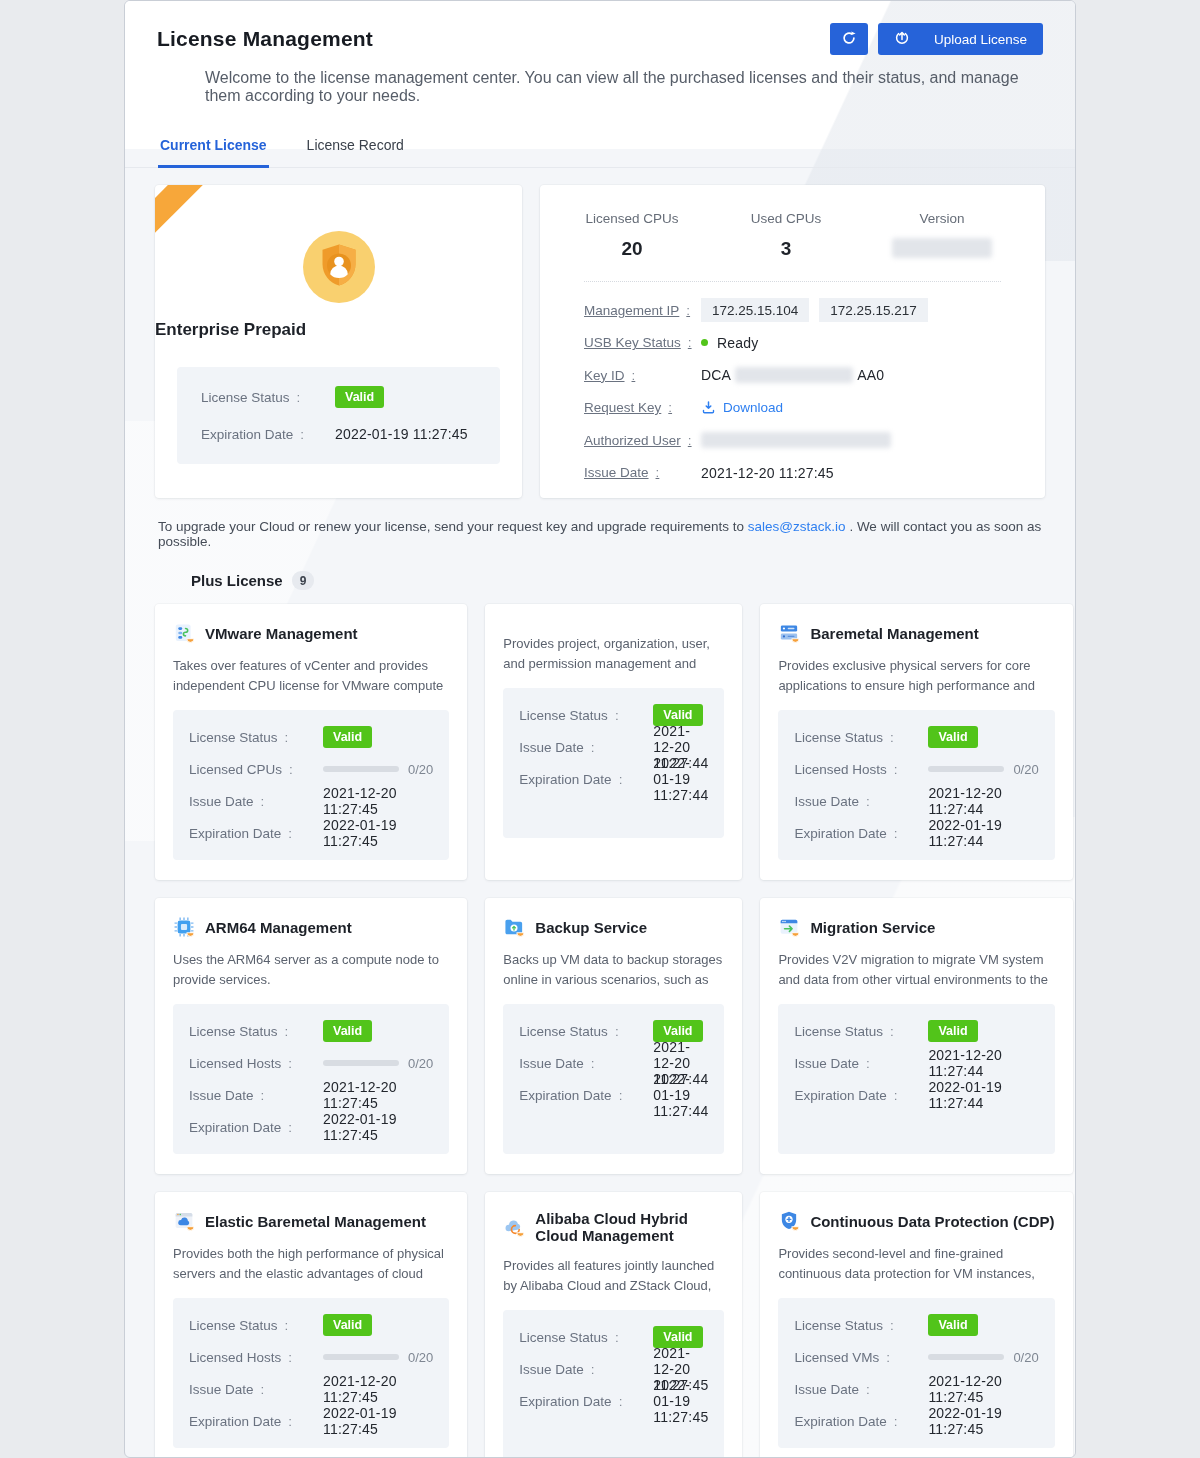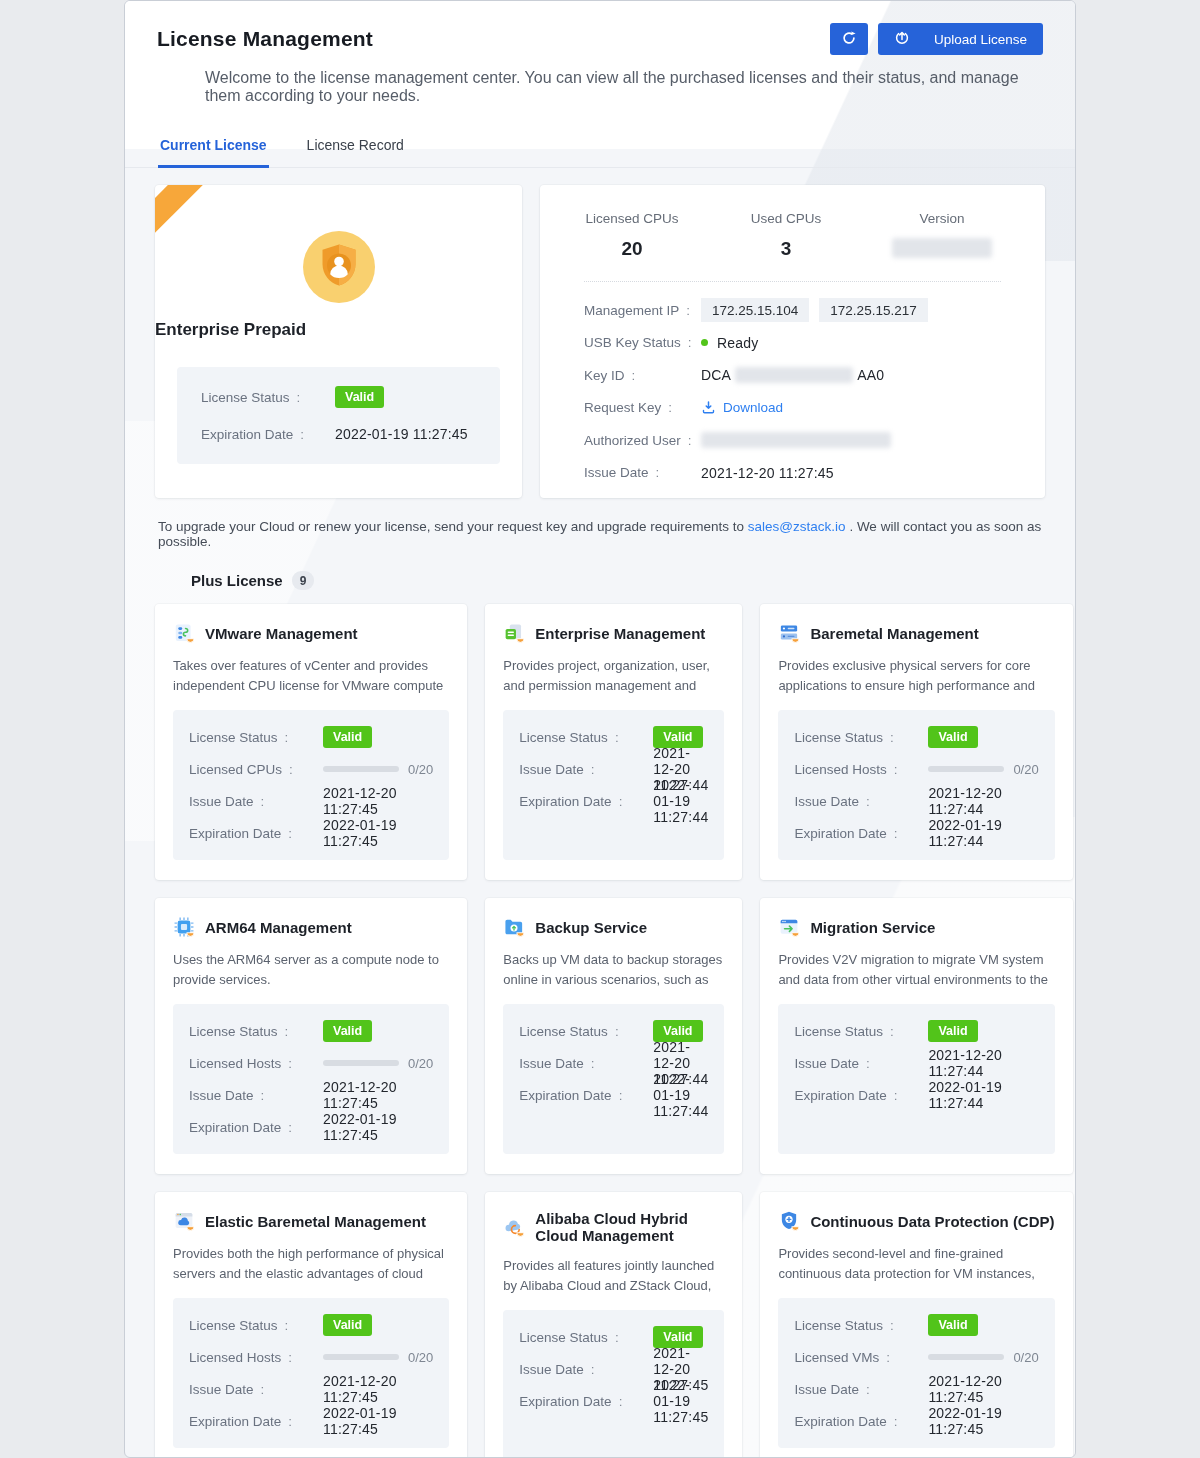--- a/index.html
+++ b/index.html
@@ -53,21 +53,21 @@
   .track { width:76px; height:6px; border-radius:3px; background:#d8dce2; display:inline-block; }
   .ratio { margin-left:9px; font-size:13px; color:#7e8692; }
 
   .detail-card { flex:1; height:313px; padding:26px 44px 0; }
   .stats { display:flex; gap:58px; padding-left:0; }
   .stat { min-width:96px; text-align:center; }
   .stat-label { font-size:13.5px; color:#666d78; }
   .stat-value { margin-top:12px; font-size:19px; font-weight:700; color:#1e2229;text-align:center; }
   .dotted-divider { border-top:1px dotted #d6dae0; margin:18px 0 12px; }
   .drow { display:flex; align-items:center; height:32.5px; font-size:13.5px; }
-  .dlabel { width:117px; flex:none; display:inline-flex; align-items:flex-end; color:#6a7280; }
+  .dlabel { width:117px; flex:none; display:inline-flex; align-items:flex-end; color:#6a7280;text-decoration:underline; }
   .dvalue { display:flex; align-items:center; }
   .chip { background:#eef1f5; color:#2b3036; font-size:13.5px; padding:4.5px 11px;
           border-radius:0; margin-right:10px; }
   .status-dot { width:7px; height:7px; border-radius:50%; background:#52c41a;
                 display:inline-block; margin-right:9px; }
   .dval-text { font-size:14px; color:#23272e; font-weight:500; letter-spacing:.2px; }
   .dlink { color:#2e7ff0; font-size:13.5px; font-weight:500; text-decoration:none;
            margin-left:7px; cursor:pointer; }
   .dl-icon { display:inline-flex; }
   .blur-block { display:inline-block; background:#e2e5ea; border-radius:3px; filter:blur(2.5px); }
@@ -304,32 +304,20 @@
             <div class="kv">
     <span class="lbl">
                 <span class="lbl-text">Expiration Date</span>
                 <span class="colon">:</span>
               </span>
     <span class="val">2022-01-19 11:27:45</span>
   </div>
           </div>
   </div>
         <div class="card plus-card">
-    <div class="pc-head">
-      <span class="pc-icon">
-              <svg viewBox="0 0 20 20">
-                <rect x="6.2" y="2.3" width="10.2" height="13.2" rx="1.5" fill="#d9e2ee"></rect>
-                <rect x="2.4" y="6.3" width="9.4" height="9.4" rx="1.5" fill="#56c230"></rect>
-                <rect x="4.2" y="8.6" width="5.8" height="1.4" rx=".7" fill="#fff"></rect>
-                <rect x="4.2" y="11.4" width="5.8" height="1.4" rx=".7" fill="#fff"></rect>
-                <path d="M12.5 15.2a3.3 3.3 0 0 0 6.6 0z" fill="#f6a03a" stroke="#fff" stroke-width="0.8"></path>
-              </svg>
-            </span>
-      <span class="pc-title">Enterprise Management</span>
-    </div>
     <p class="pc-desc">Provides project, organization, user, and permission management and platform operating features.</p>
     <div class="pc-box">
             <div class="kv">
     <span class="lbl">
                 <span class="lbl-text">License Status</span>
                 <span class="colon">:</span>
               </span>
     <span class="badge-valid">Valid</span>
   </div>
             <div class="kv">

